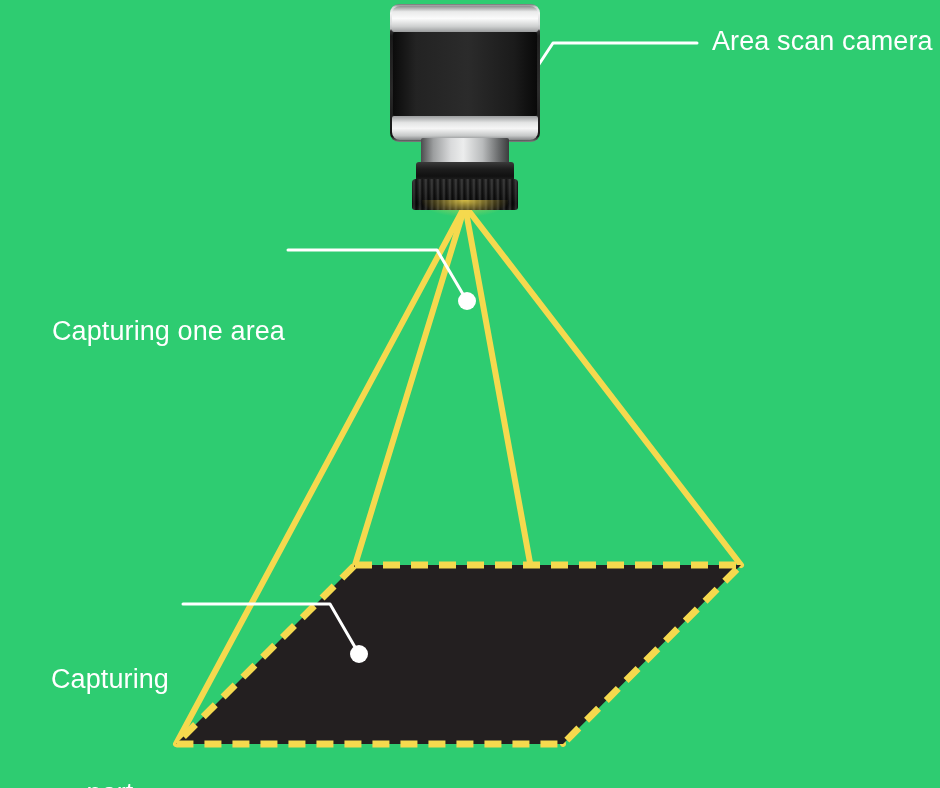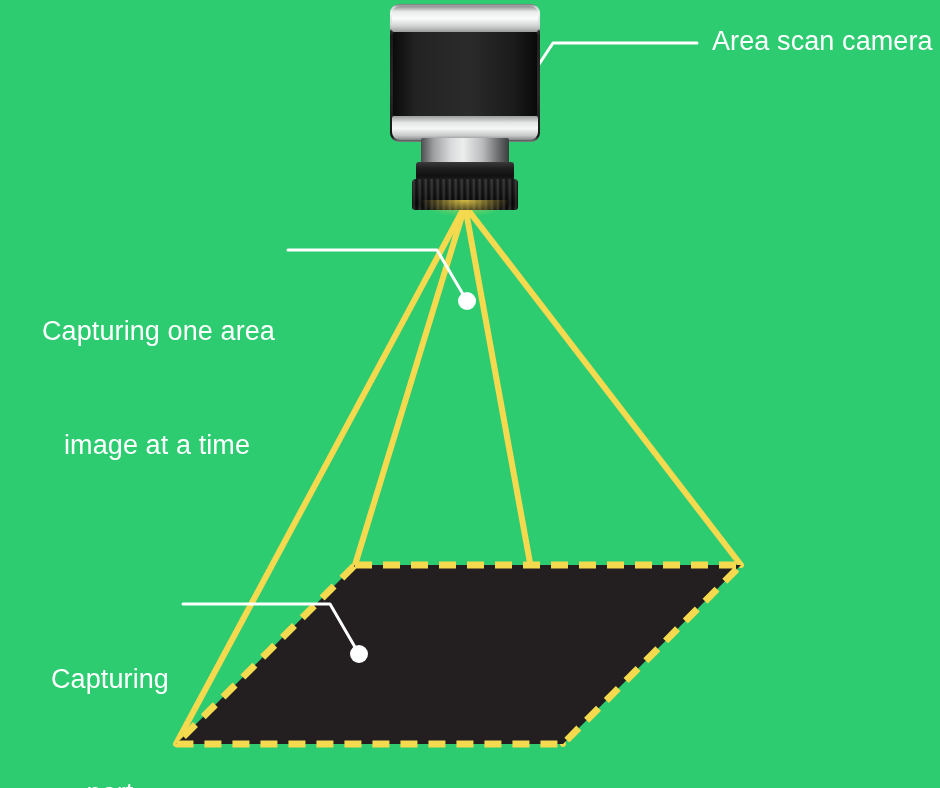--- a/index.html
+++ b/index.html
@@ -33,21 +33,21 @@
     line-height: 38px;
     white-space: pre;
     letter-spacing: 0.1px;
   }
   #label-camera {
     left: 712px;
     top: 22px;
     text-align: center;
   }
   #label-capturing {
-    left: 42px;
+    left: 52px;
     top: 236px;
     width: 230px;
     text-align: center;
   }
   #label-part {
     left: 45px;
     top: 584px;
     width: 130px;
     text-align: center;
   }
@@ -184,21 +184,20 @@
     <div id="lens-collar"></div>
     <div id="lens-ring"></div>
     <div id="lens-barrel"></div>
     <div id="lens-glow"></div>
   </div>
 
   <div class="lbl" id="label-camera">Area scan camera</div>
 
   <div class="lbl" id="label-capturing">
     <div>Capturing one area</div>
-    <div>image at a time</div>
   </div>
 
   <div class="lbl" id="label-part">
     <div>Capturing</div>
     <div>part</div>
   </div>
 
 </div>
 
 </body></html>

